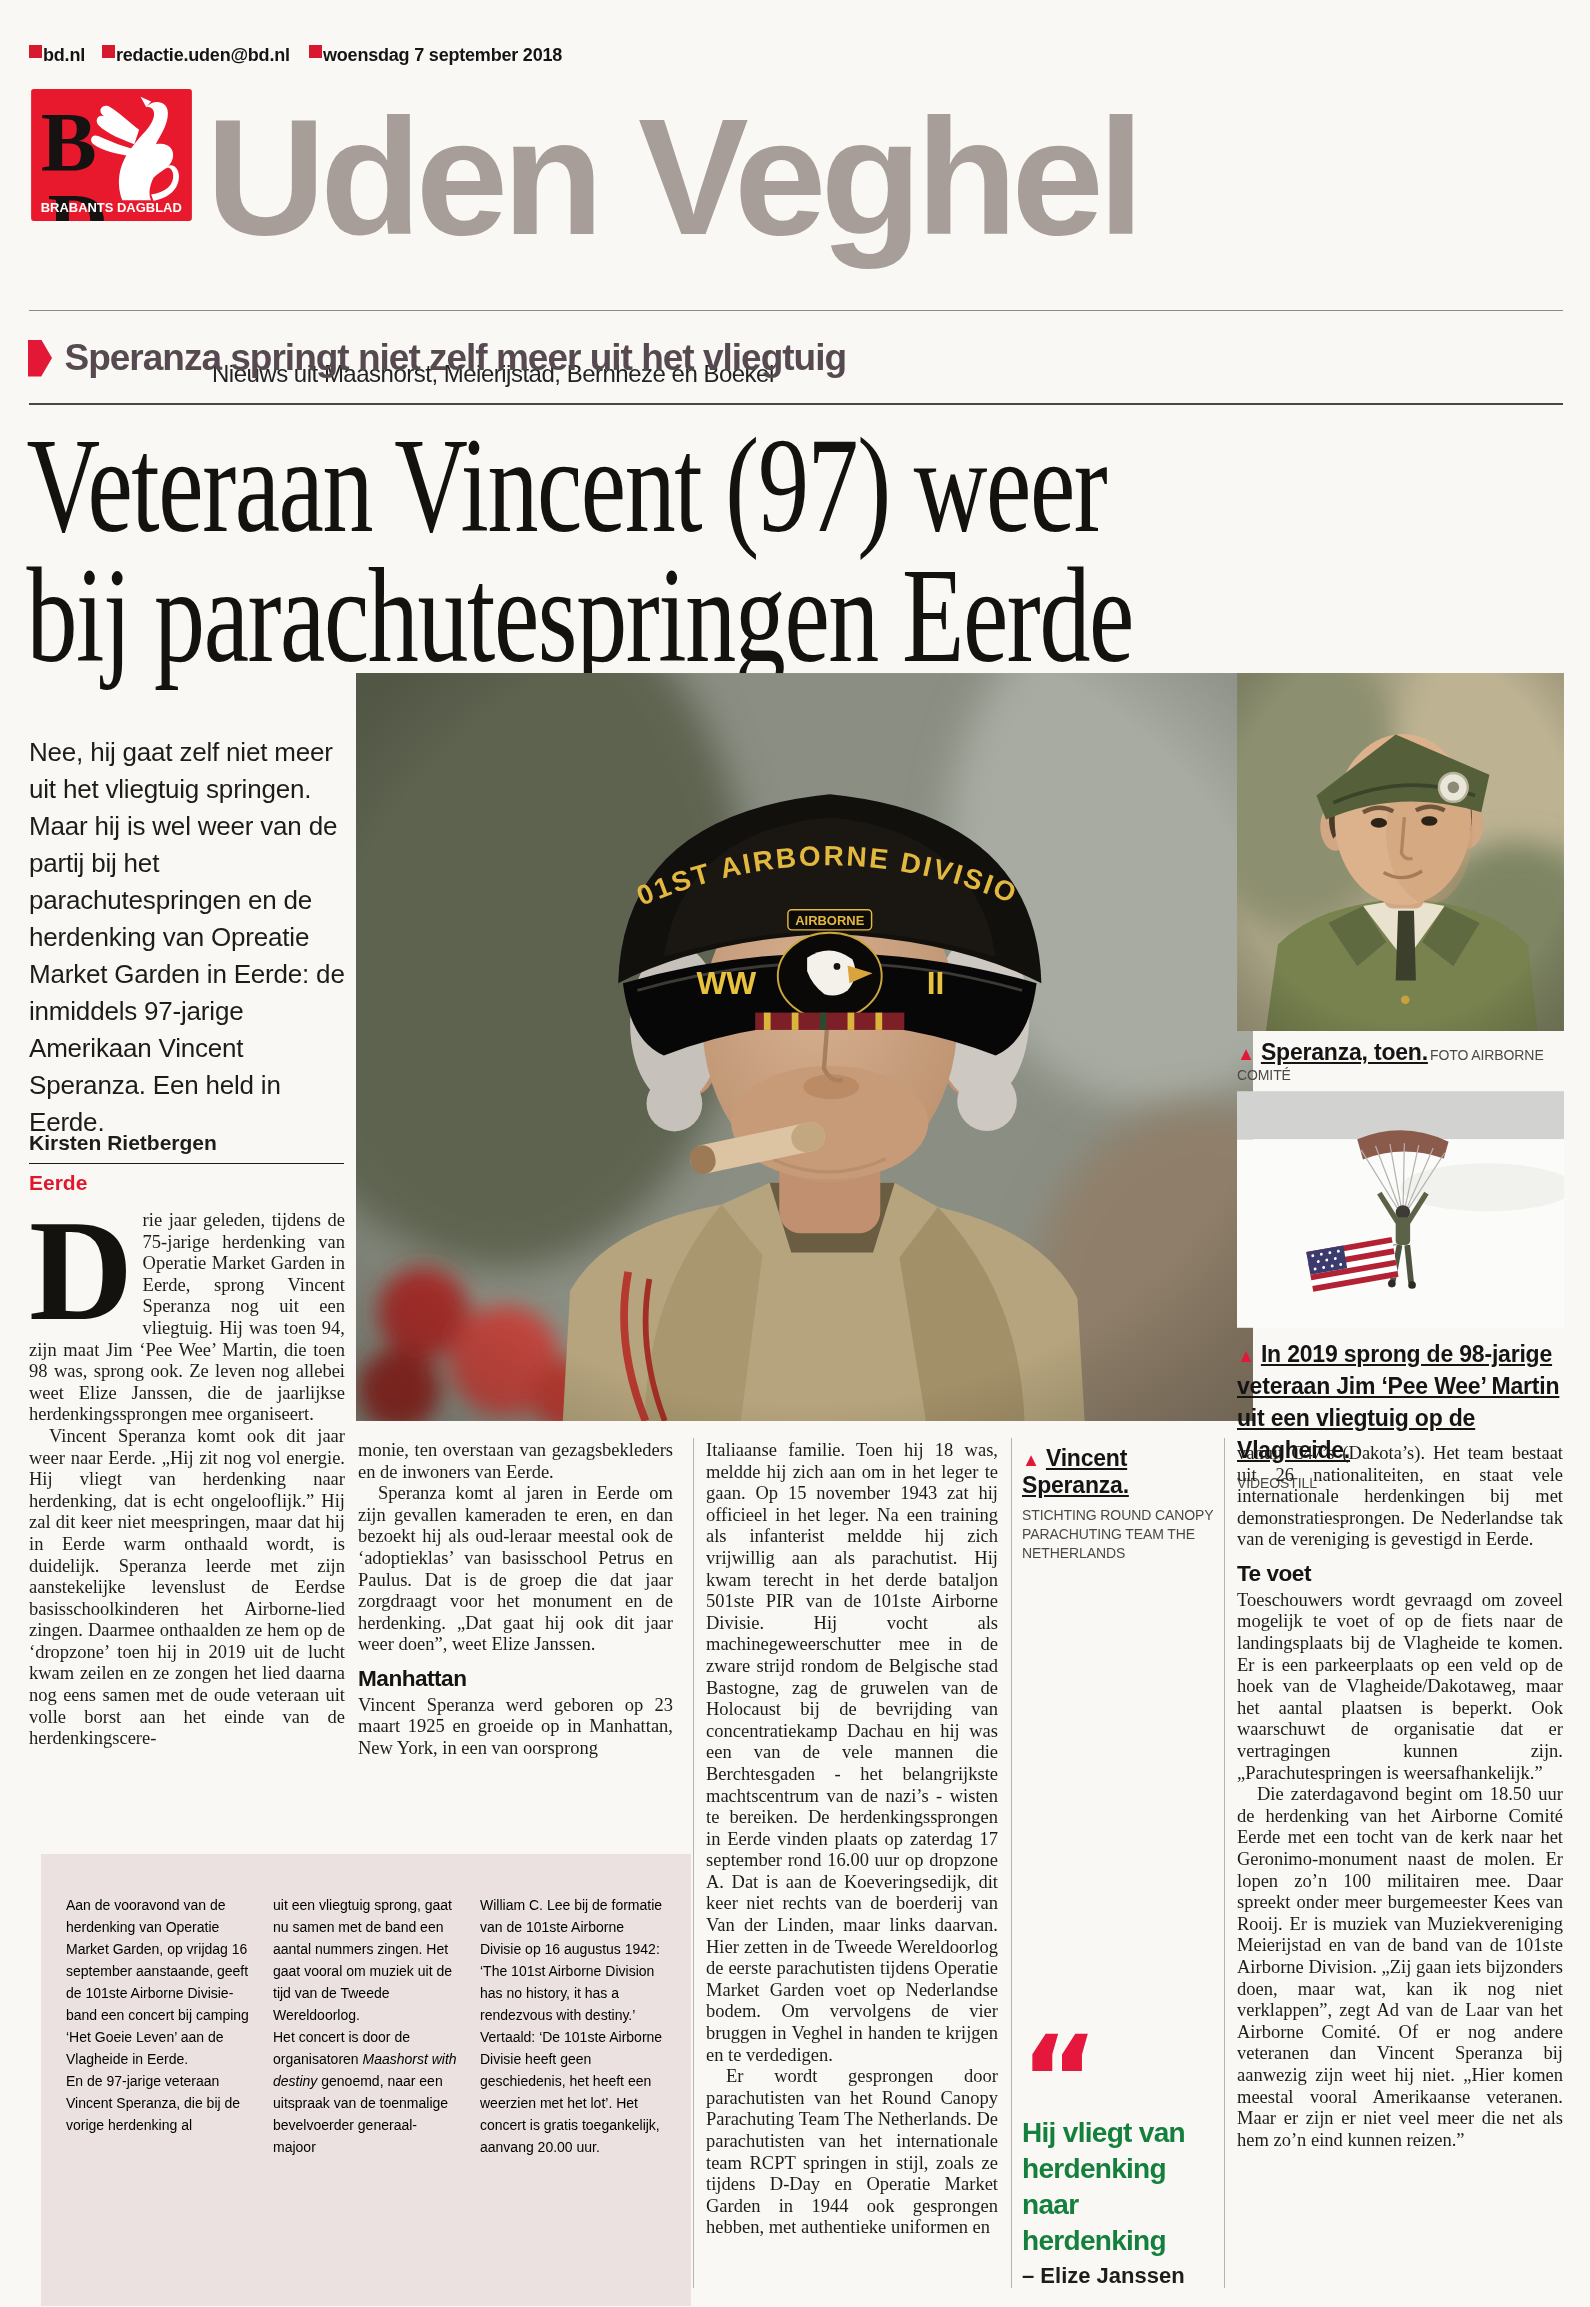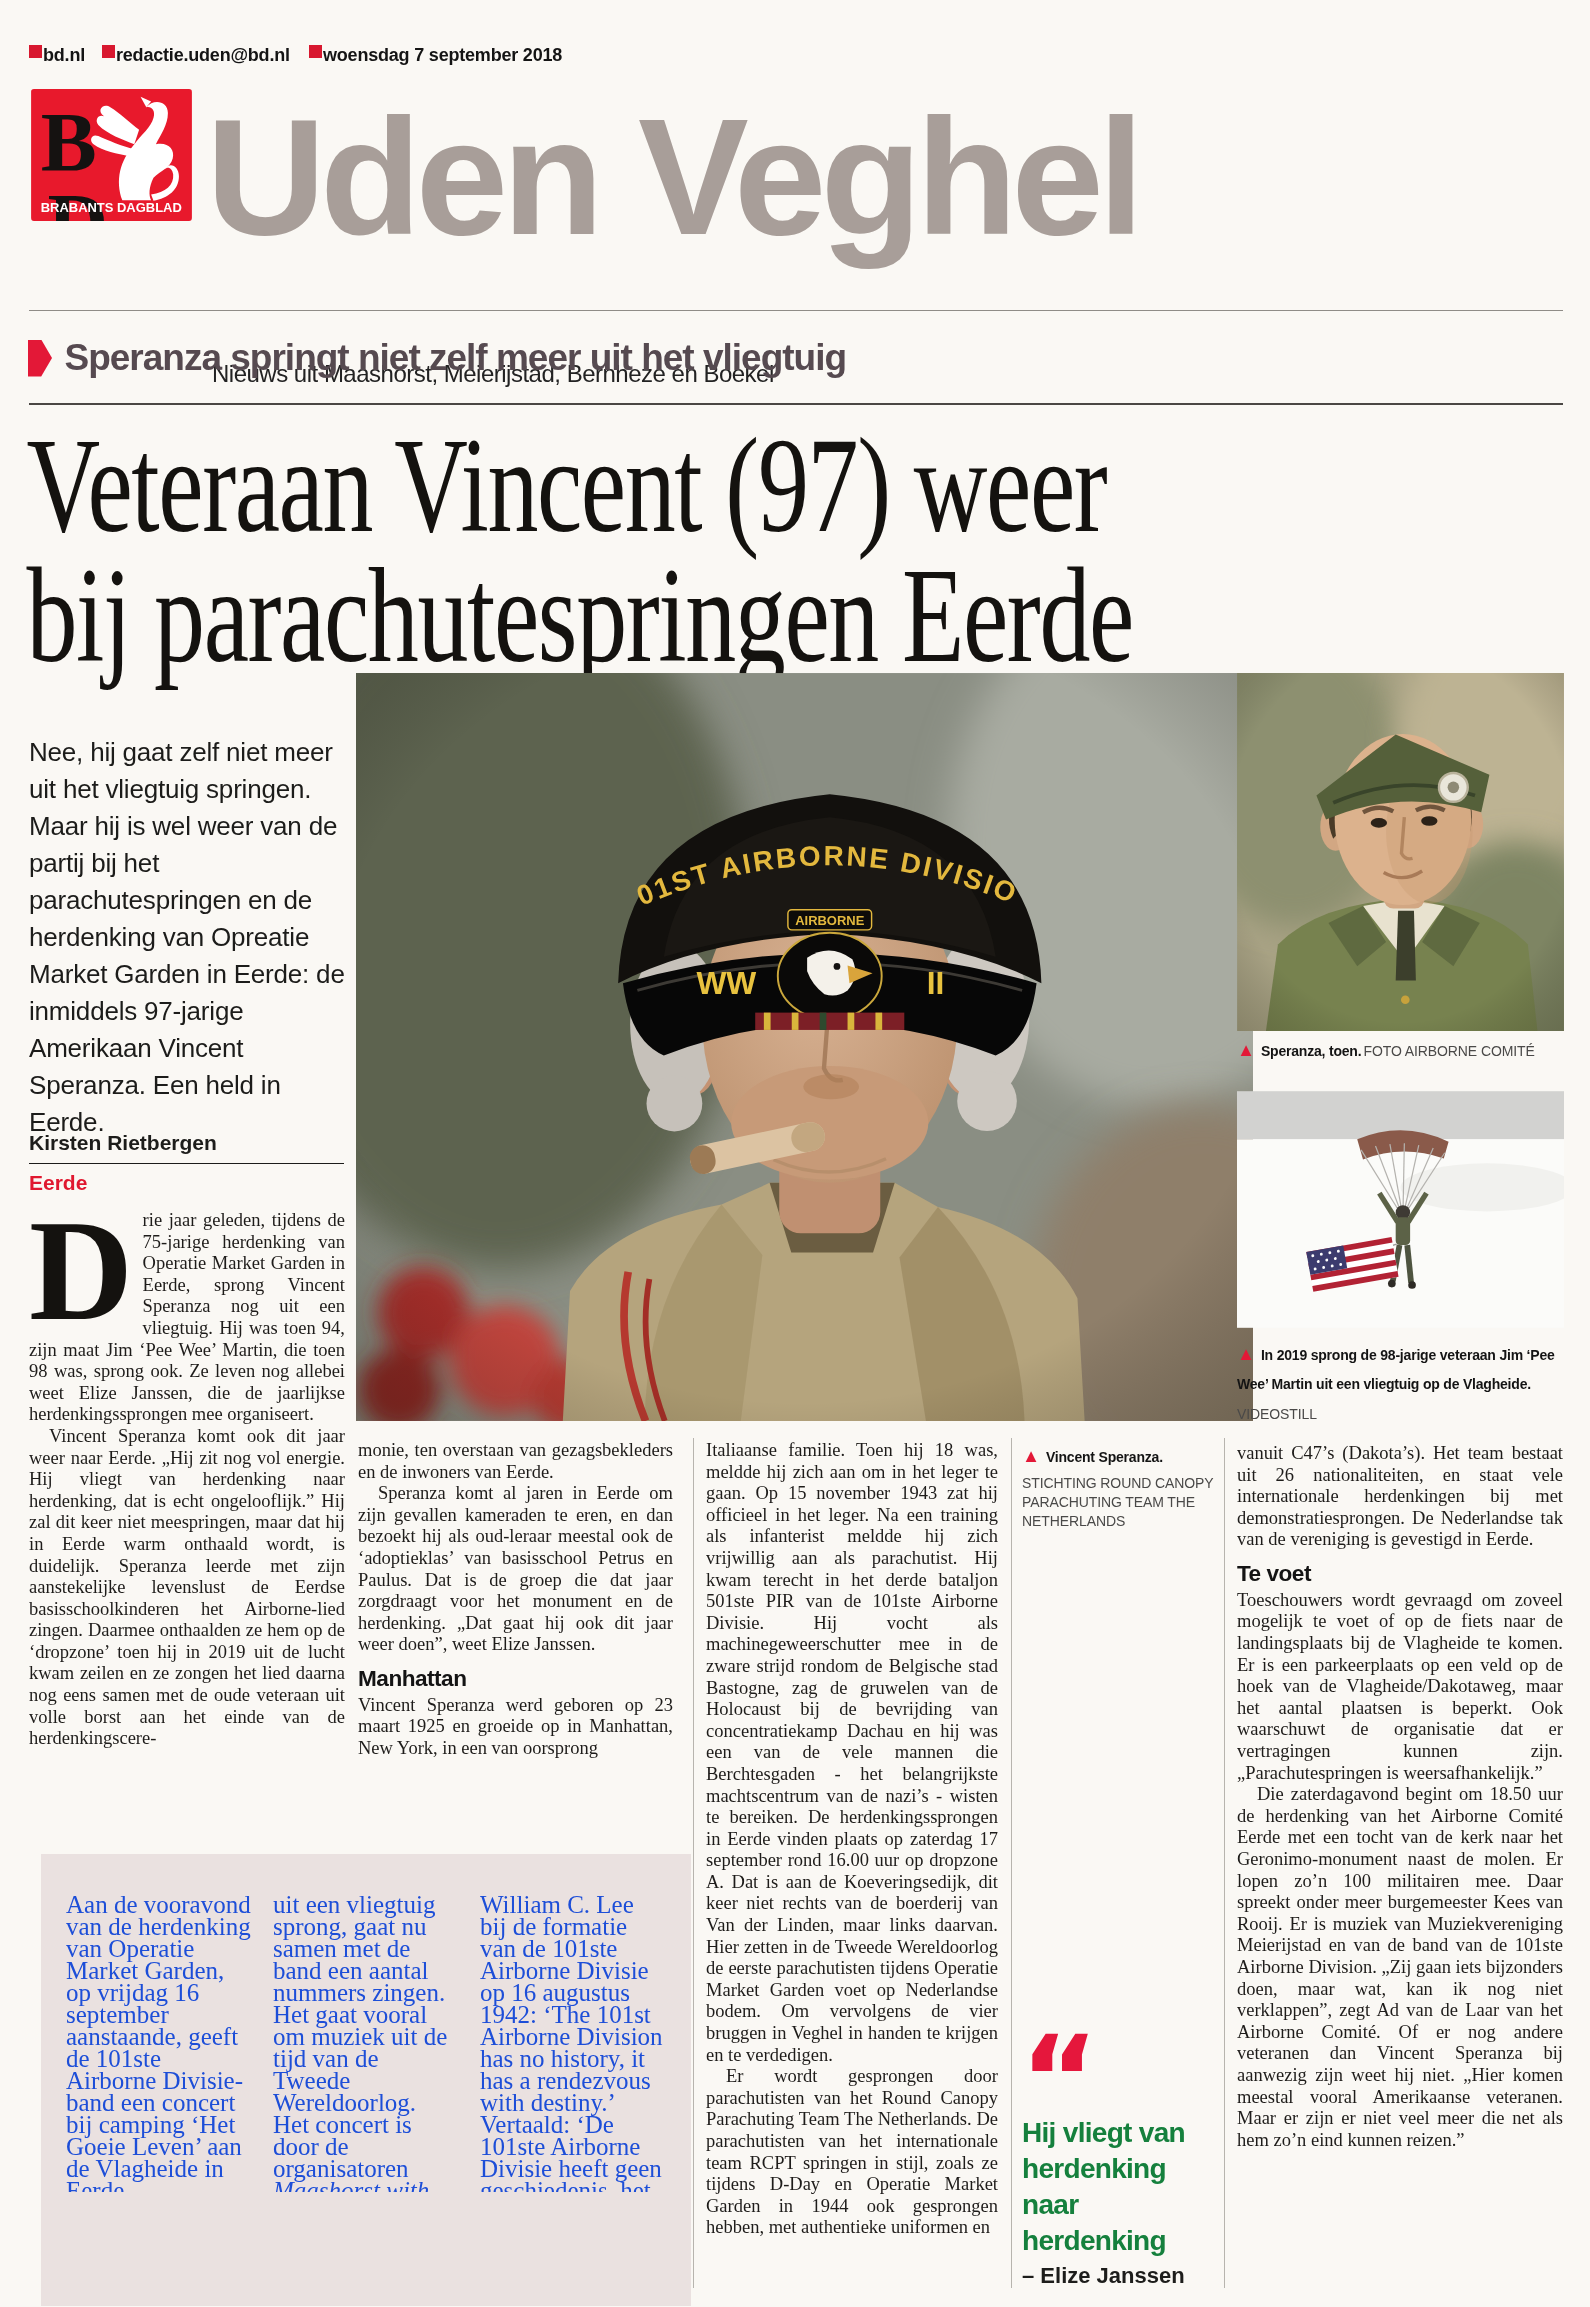--- a/index.html
+++ b/index.html
@@ -54,41 +54,41 @@
            font-family:"Liberation Serif","DejaVu Serif",serif;color:#14120f;}
   .subhead{font-family:"Liberation Sans","DejaVu Sans",sans-serif;font-size:22.6px;font-weight:700;
            letter-spacing:-0.5px;margin:12.5px 0 4.8px 0;color:#141414;text-align:left;}
 
   
   .vrule{position:absolute;top:1438px;height:850px;width:1px;background:#b7b4ae;}
   #vr1{left:693px}#vr2{left:1011px}#vr3{left:1224px}
 
   
   .tri{color:#e31837;font-size:18.3px;margin-right:5.8px;}
-  .cap-strong{font-size:14px;font-weight:700;letter-spacing:-0.2px;color:#141414;}
+  .cap-strong{font-size:23px;font-weight:700;letter-spacing:-0.2px;color:#141414;text-decoration:underline;}
   .cap-credit{font-size:14px;color:#4a4948;letter-spacing:-0.1px;line-height:19px;}
   #cap-main{left:1022px;top:1445px;width:202px;}
   #cap-main .cap-credit{margin-top:6.7px;}
   #cap1{left:1237px;top:1039px;width:332px;}
   #cap2{left:1237px;top:1341px;width:327px;line-height:26px;}
   #cap2 .cap-credit{margin-top:4.8px;}
 
   
   .quote-mark{left:1020px;top:2035px;font-family:"DejaVu Sans",sans-serif;font-weight:700;
               font-size:120px;line-height:0.75;color:#e5173c;}
   .quote-text{left:1022px;top:2115px;width:197px;font-size:28px;font-weight:700;
               line-height:36px;letter-spacing:-0.7px;color:#15803d;}
   .quote-attrib{left:1022px;top:2263px;font-size:22px;font-weight:600;color:#1d1d1b;}
 
   
   .infobox{left:41px;top:1854px;width:650px;height:452px;background:#eae1e0;
            box-sizing:border-box;padding:21px 25px;}
   .box-title{font-size:34px;line-height:41px;font-weight:400;letter-spacing:-1px;color:#1f1d1b;}
   .box-cols{display:flex;gap:21px;margin-top:19px;}
-  .box-col{flex:1;font-size:25px;line-height:22px;color:#1d4ed8;overflow:hidden;height:298px;font-family:Liberation Serif, serif;}
+  .box-col{flex:1;font-size:14px;line-height:22px;color:#000000;overflow:hidden;height:298px;}
   .box-col p{margin:0;}
 
   
   #photo-main{left:356px;top:673px;width:897px;height:748px;}
   #photo1{left:1237px;top:673px;width:327px;height:358px;}
   #photo2{left:1237px;top:1091px;width:327px;height:237px;}
   figure{margin:0;position:absolute;}
   figure svg{display:block;}
 </style>
 </head>

